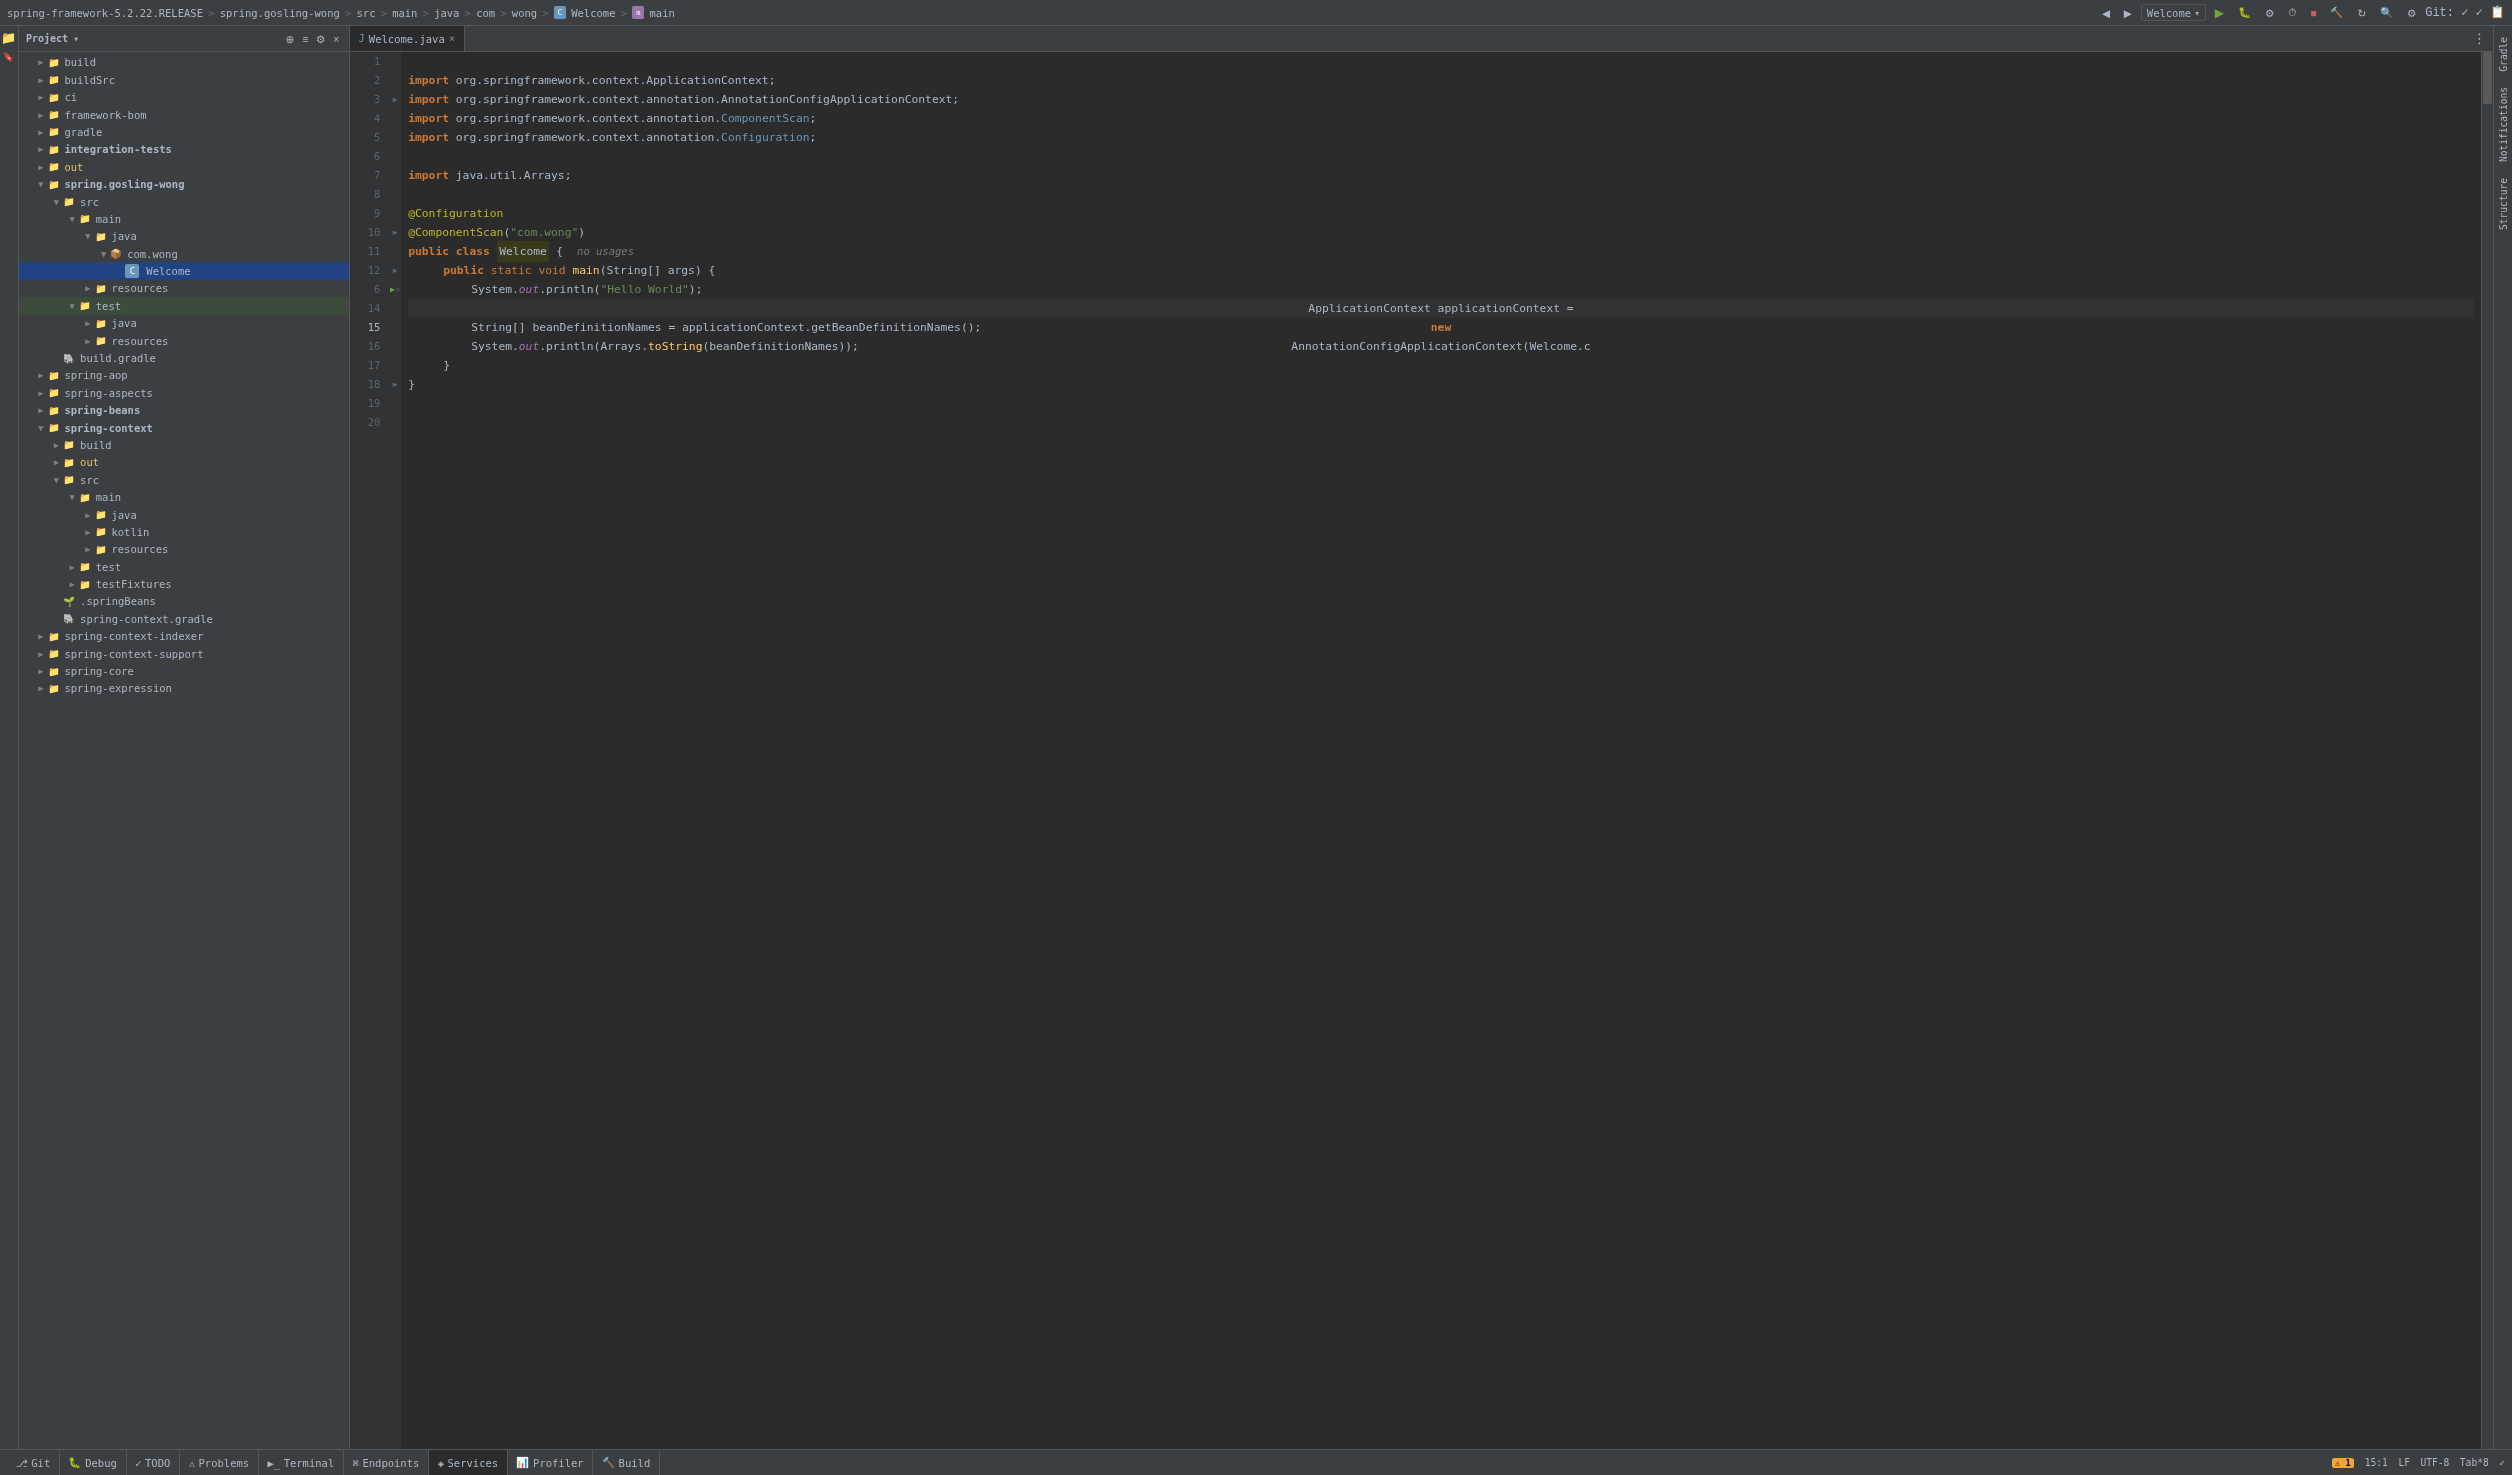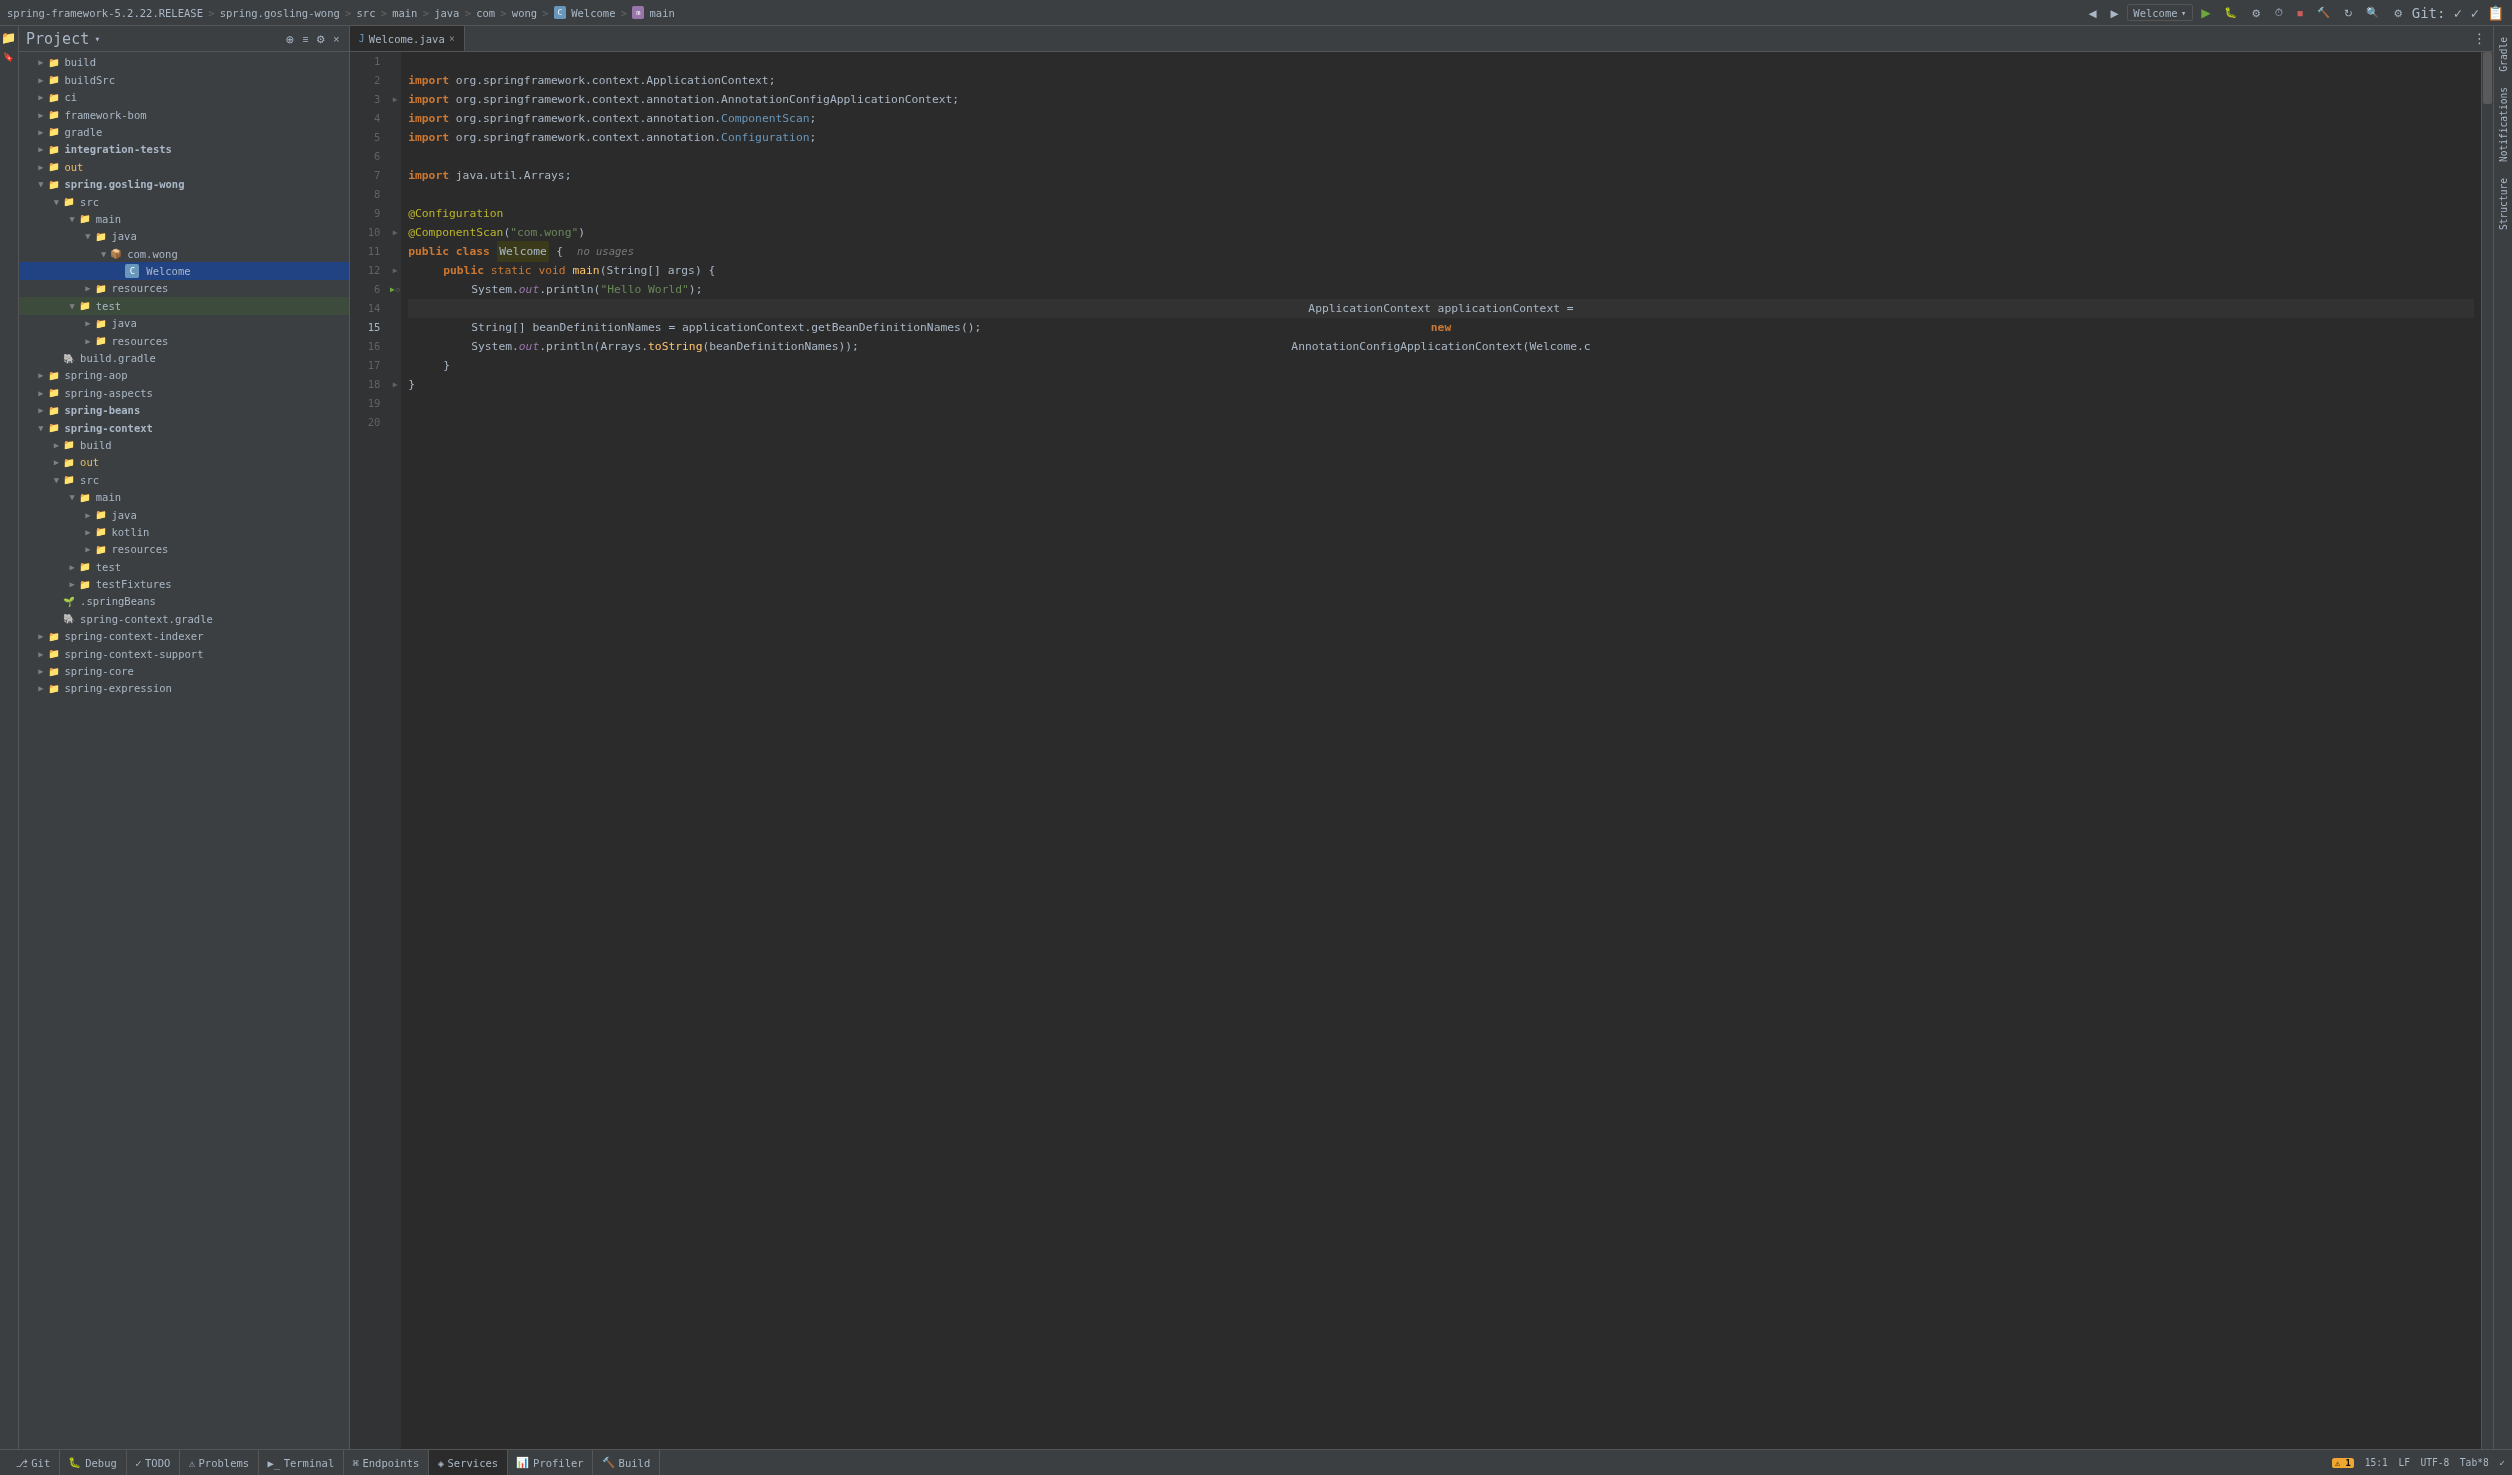--- a/index.html
+++ b/index.html
@@ -63,21 +63,22 @@
       padding: 1.7px 5.2px;
       font-size: 10.5px;
       border-radius: 2.6px;
     }
     .run-btn {
       color: #6da63b;
       font-size: 12.2px;
     }
     .git-label {
       color: #a9b7c6;
-      font-size: 14px;
+      font-size: 12px;
+      font-family: Liberation Mono, monospace;
     }
 
     
     .main-content {
       display: flex;
       flex: 1;
       overflow: hidden;
     }
 
     
@@ -120,22 +121,22 @@
       border-bottom: 0.9px solid #555;
       padding: 3.5px 7px;
       display: flex;
       align-items: center;
       gap: 5.2px;
       height: 26px;
       flex-shrink: 0;
     }
     .panel-title {
       color: #a9b7c6;
-      font-size: 15px;
-      font-weight: normal;
+      font-size: 10px;
+      font-weight: bold;
     }
     .panel-actions {
       margin-left: auto;
       display: flex;
       gap: 2.6px;
     }
     .panel-action-btn {
       background: none;
       border: none;
       color: #a9b7c6;

